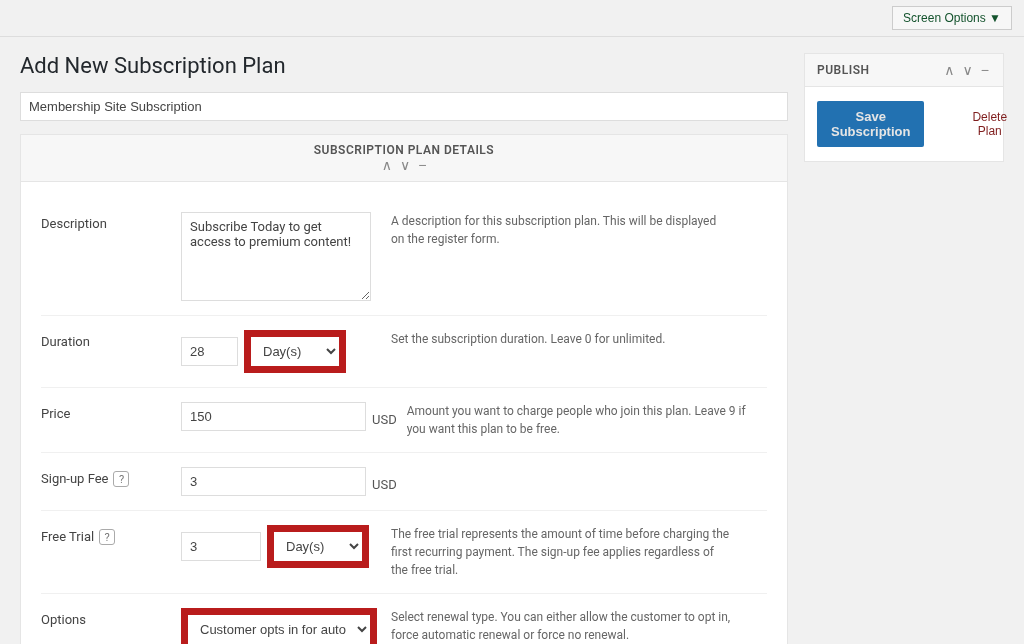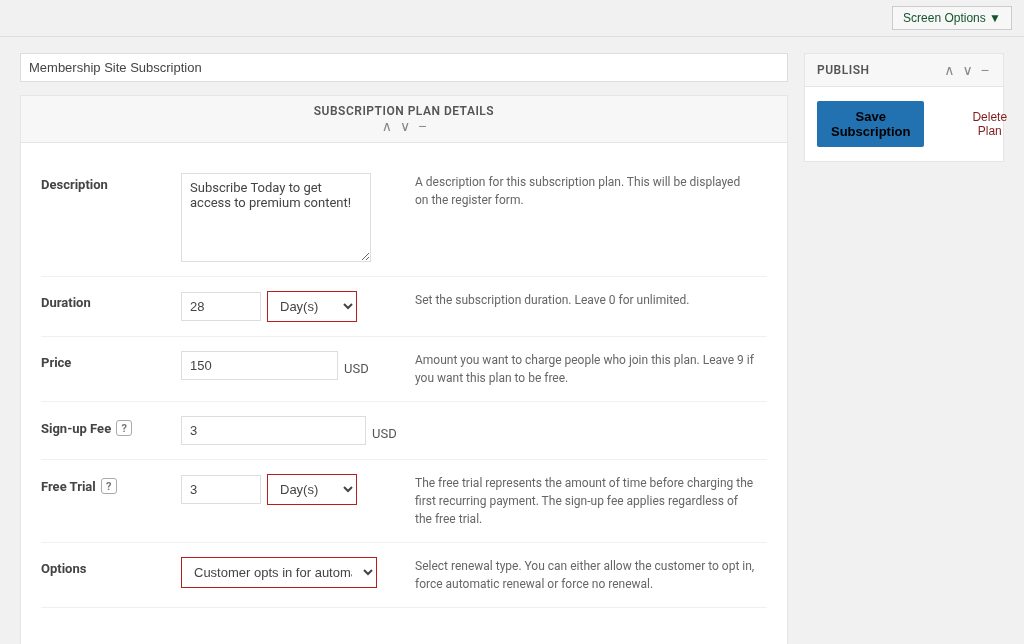--- a/index.html
+++ b/index.html
@@ -87,57 +87,55 @@
       align-items: flex-start;
       padding: 14px 0;
       border-bottom: 1px solid #f0f0f0;
     }
     .form-row:last-child {
       border-bottom: none;
     }
     .form-label {
       width: 140px;
       min-width: 140px;
-      font-weight: 700;
-      font-size: 13px;
-      color: #444;
-      display: flex;
-      align-items: center;
+      font-weight: 400;
+      font-size: 13px;
+      color: #444;
+      display: flex;
       gap: 5px;
       padding-top: 4px;
     }
     .form-control-area {
       flex: 1;
       display: flex;
       align-items: flex-start;
       gap: 10px;
     }
     .form-controls {
       display: flex;
       align-items: center;
       gap: 6px;
       min-width: 200px;
     }
     .form-help {
       font-size: 12px;
       color: #666;
       line-height: 1.5;
       max-width: 340px;
-      margin-left: 24px;
     }
     input[type="text"], input[type="number"] {
       border: 1px solid #ddd;
       padding: 6px 8px;
       font-size: 13px;
       color: #444;
       background: #fff;
       outline: none;
     }
     select {
-      border: 1px solid #b91c1c;
+      border: 7px solid #b91c1c;
       padding: 6px 8px;
       font-size: 13px;
       color: #444;
       background: #fff;
       outline: none;
       cursor: pointer;
     }
     textarea {
       border: 1px solid #ddd;
       padding: 6px 8px;
@@ -192,21 +190,21 @@
       gap: 4px;
     }
     .publish-body {
       padding: 14px 12px;
       display: flex;
       flex-direction: column;
       gap: 10px;
     }
     .save-btn {
       background: #2271b1;
-      color: #000000;
+      color: #e5e5e5;
       border: none;
       padding: 8px 14px;
       font-size: 13px;
       font-weight: 600;
       cursor: pointer;
       border-radius: 2px;
     }
     .delete-link {
       color: #7f1d1d;
       font-size: 12px;
@@ -225,20 +223,21 @@
   </style>
 </head>
 <body>
 
 <div class="top-bar">
   <button class="screen-options-btn">Screen Options ▼</button>
 </div>
 
 <div class="page-wrapper">
   <div class="main-content">
+    <h1 class="page-title">Add New Subscription Plan</h1>
 
     <input type="text" class="title-input" value="Membership Site Subscription" style="">
 
     <div class="panel">
       <div class="panel-header">
         <span>SUBSCRIPTION PLAN DETAILS</span>
         <div class="panel-controls">
           <button class="panel-ctrl-btn">∧</button>
           <button class="panel-ctrl-btn">∨</button>
           <button class="panel-ctrl-btn">−</button>
@@ -257,39 +256,39 @@
             <div class="form-help">A description for this subscription plan. This will be displayed on the register form.</div>
           </div>
         </div>
 
         <div class="form-row">
           <div class="form-label">
             <span>Duration</span>
           </div>
           <div class="form-control-area">
             <div class="form-controls">
-              <input type="number" style="width: 80px;" value="28">
+              <input type="number" style="width: 57px;" value="28">
               <select>
                 <option>Day(s)</option>
                 <option>Week(s)</option>
                 <option>Month(s)</option>
                 <option>Year(s)</option>
               </select>
             </div>
             <div class="form-help">Set the subscription duration. Leave 0 for unlimited.</div>
           </div>
         </div>
 
         <div class="form-row">
           <div class="form-label">
             <span>Price</span>
           </div>
           <div class="form-control-area">
             <div class="form-controls">
-              <input type="number" style="width: 157px;" value="150">
+              <input type="number" style="width: 185px;" value="150">
               <span class="currency-label">USD</span>
             </div>
             <div class="form-help">Amount you want to charge people who join this plan. Leave 9 if you want this plan to be free.</div>
           </div>
         </div>
 
         <div class="form-row">
           <div class="form-label">
             <span>Sign-up Fee</span>
             <span class="help-icon">?</span>

